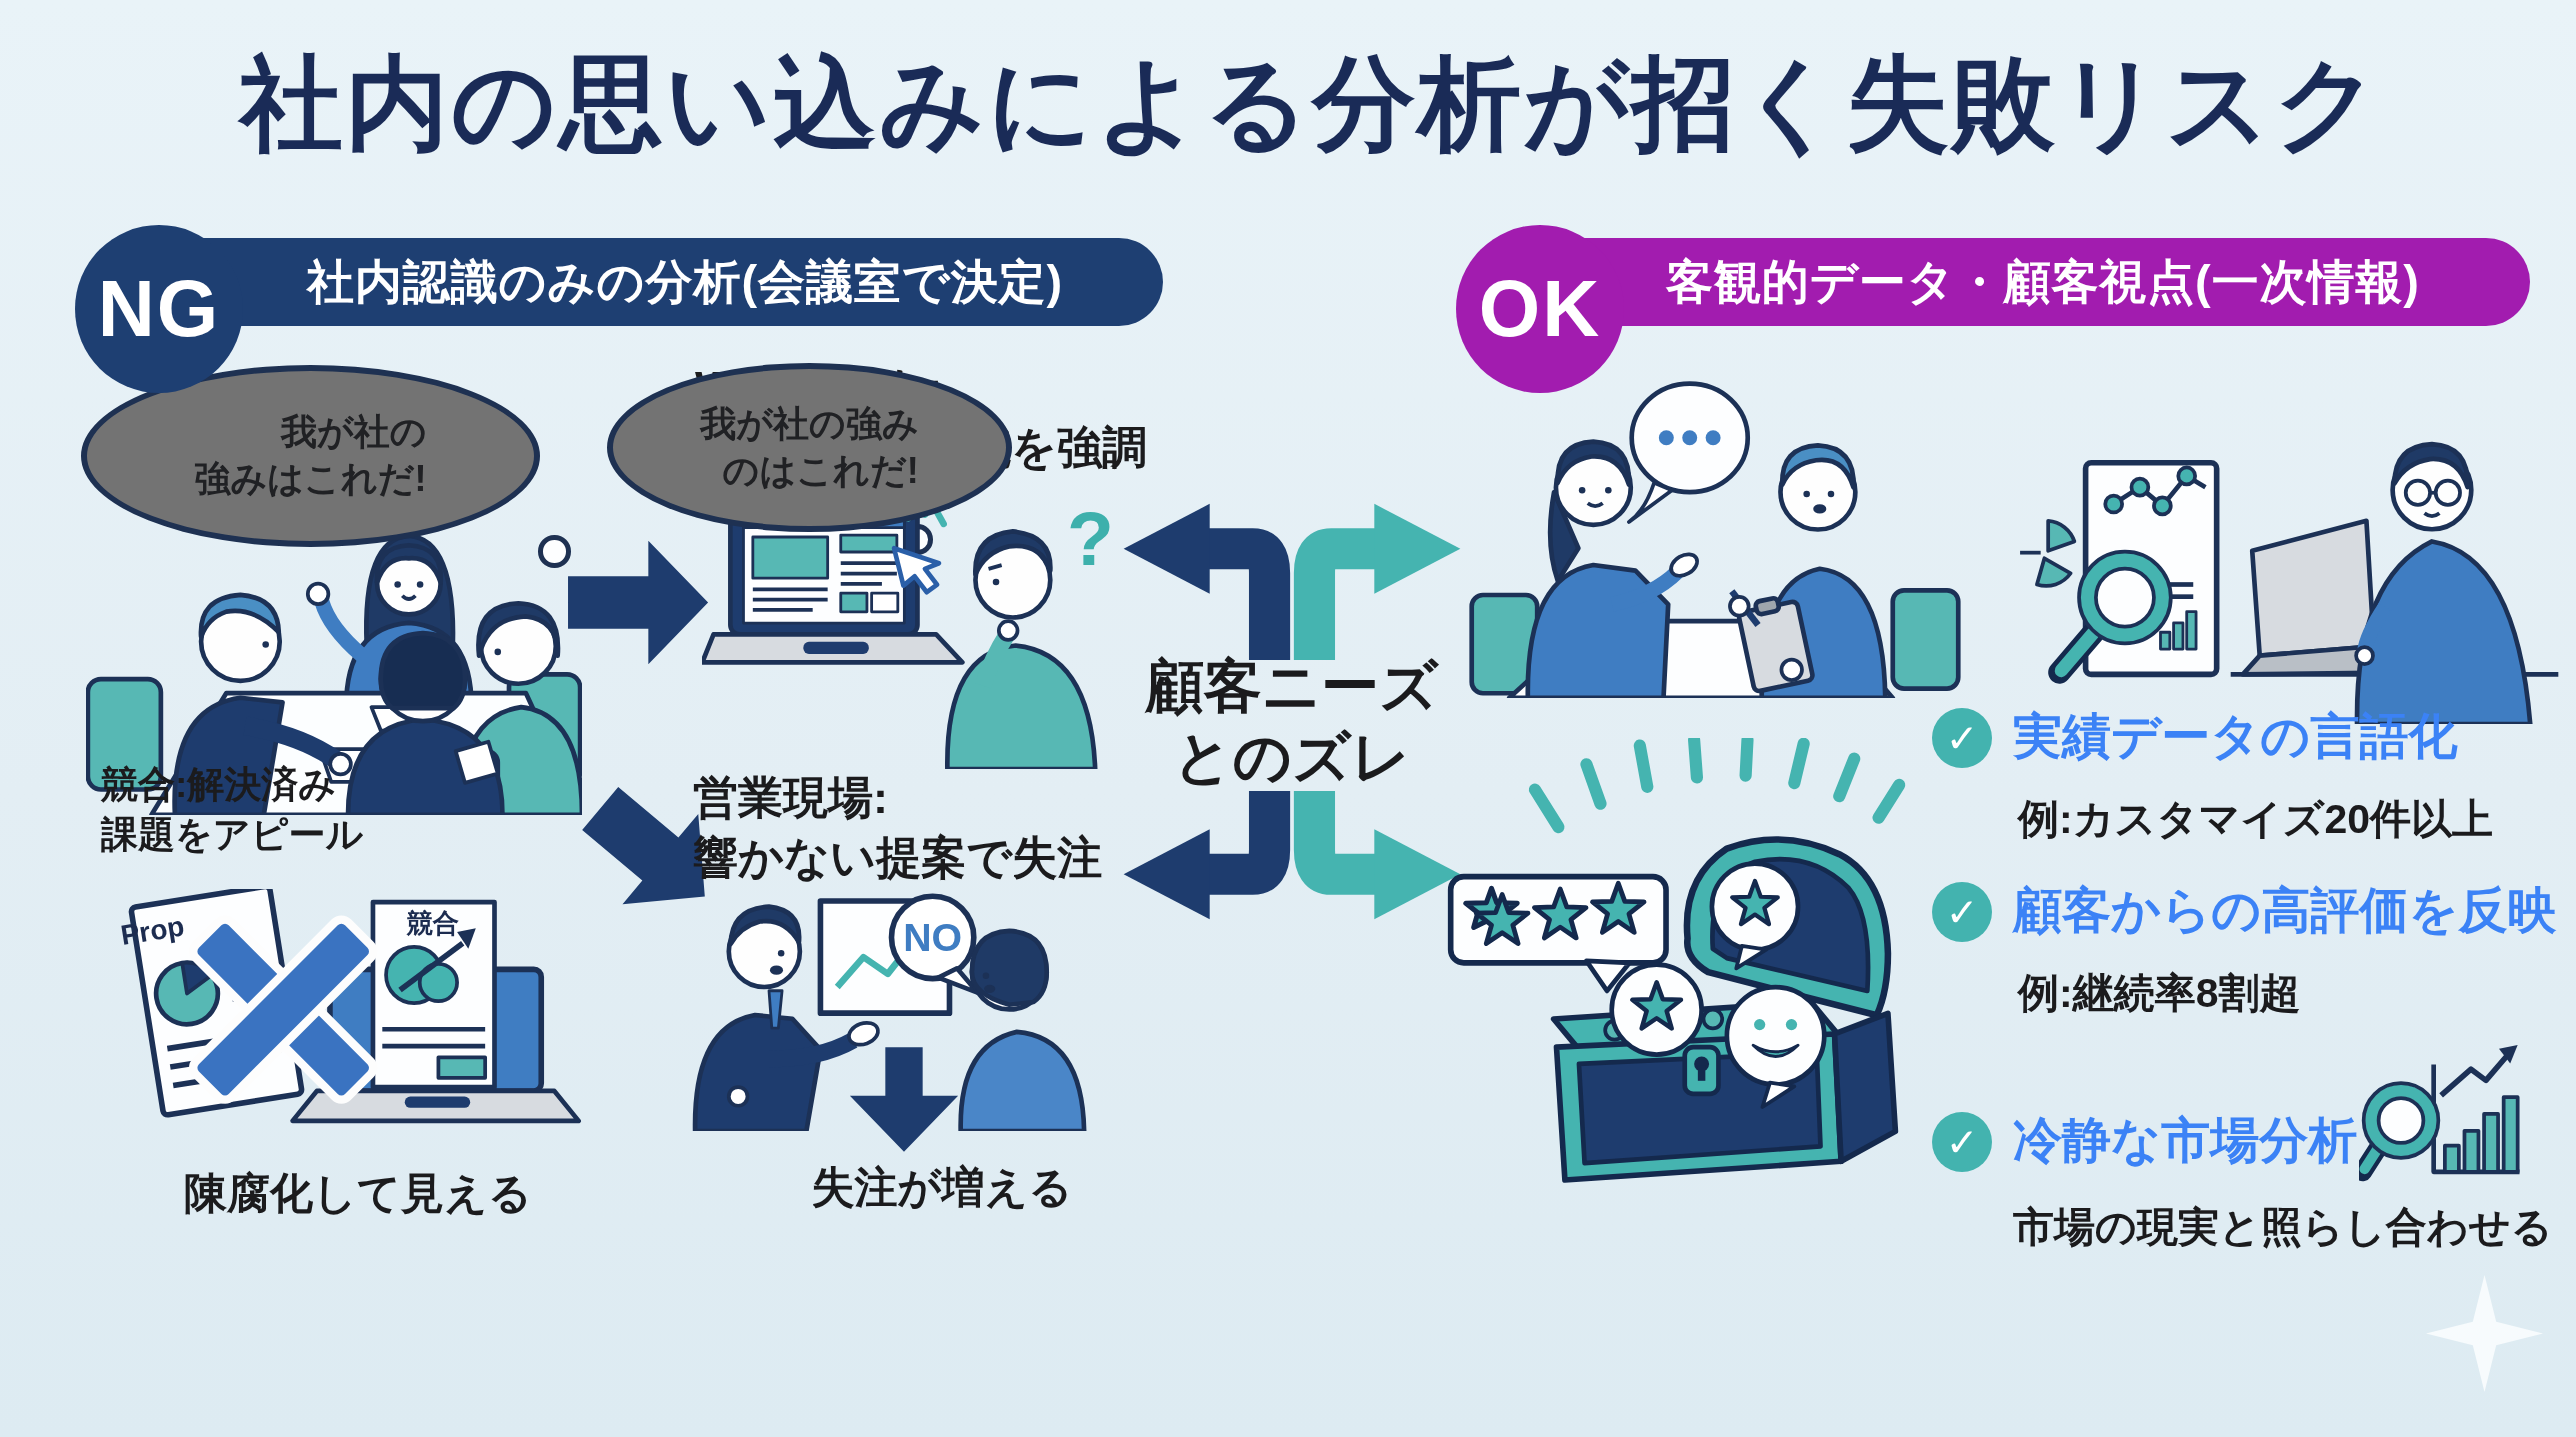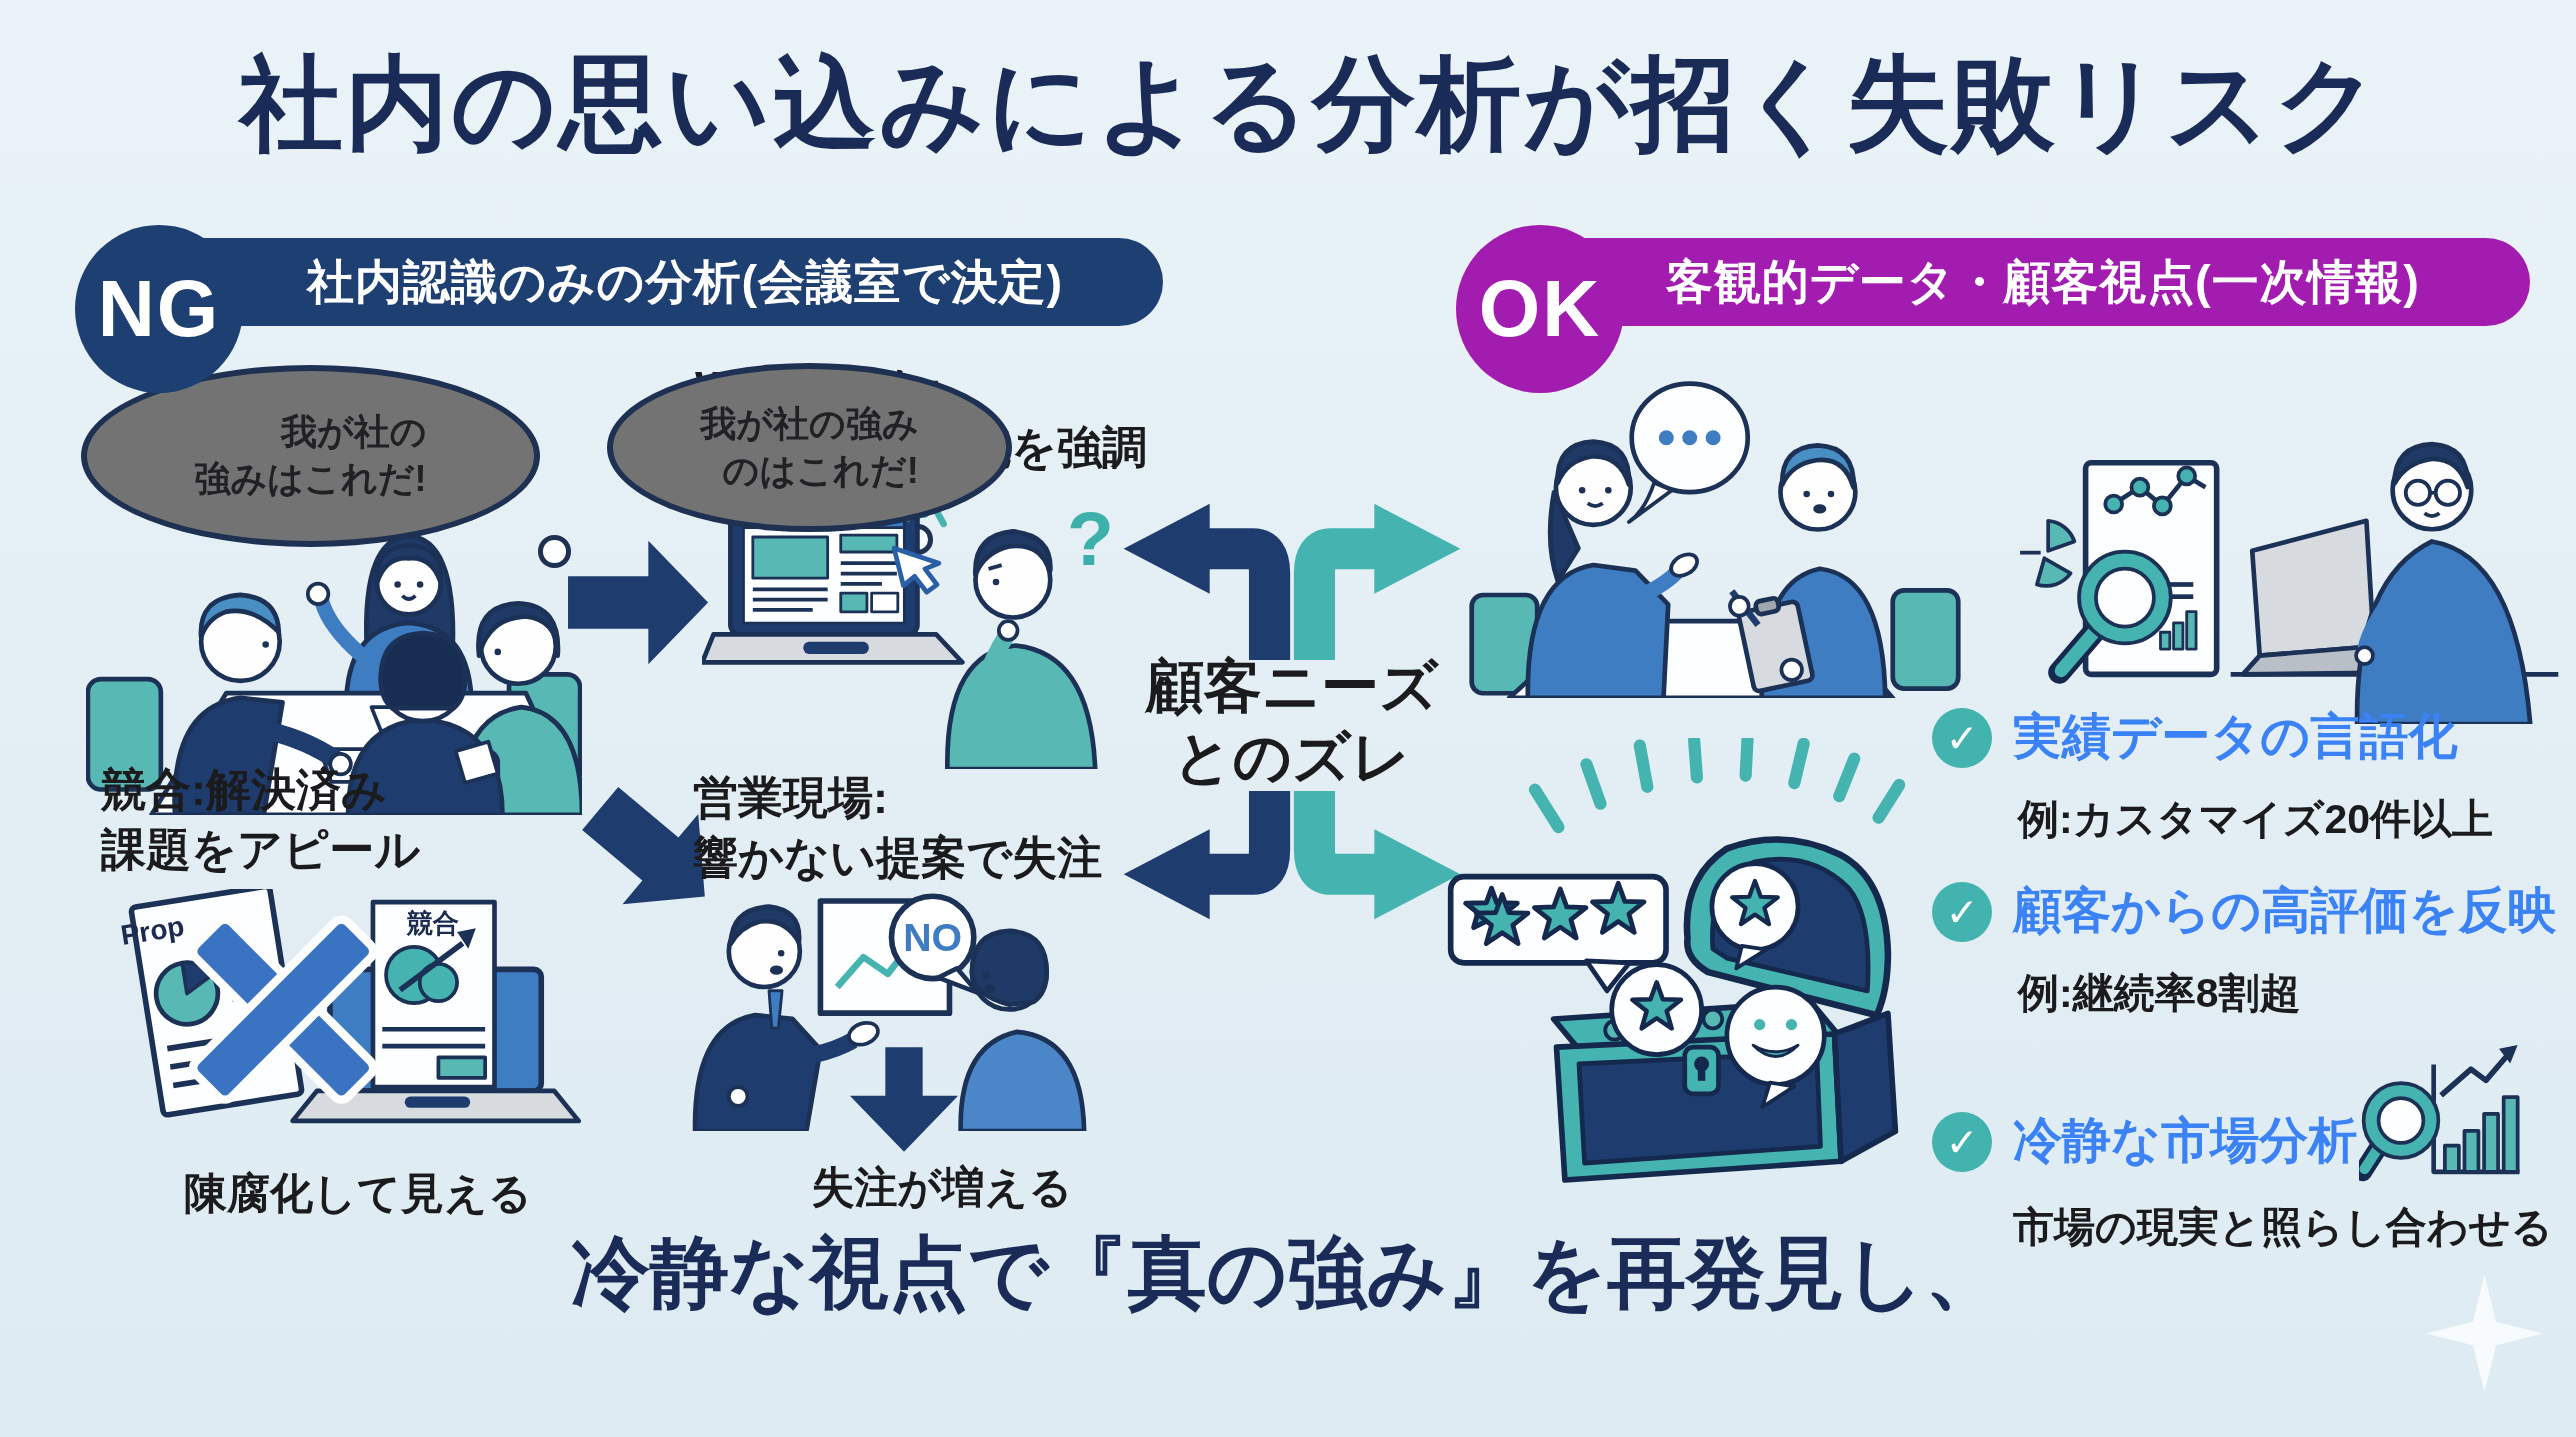--- a/index.html
+++ b/index.html
@@ -156,21 +156,21 @@
     <path d="M300 205 Q310 175 326 150" stroke="#57b8b4" stroke-width="18" fill="none"></path>
     <circle cx="327" cy="146" r="10" fill="#fff" stroke-width="4"></circle>
     <circle cx="332" cy="92" r="40" fill="#fefefe"></circle>
     <path d="M292 86 Q290 44 332 40 Q374 44 372 82 Q362 52 328 56 Q302 62 292 86 Z" fill="#1f3a66"></path>
     <circle cx="314" cy="94" r="3.5" fill="#1c3156" stroke="none"></circle>
     <path d="M306 80 L320 76" stroke-width="4"></path>
   </g>
   <text x="390" y="76" font-size="82" font-weight="bold" fill="#3db0ac">?</text>
 </svg>
 
-<div class="abs sec-label ml" style="left:101px;top:760px;font-size:45px;">競合:解決済み
+<div class="abs sec-label ml" style="left:101px;top:760px;font-size:37px;">競合:解決済み
 課題をアピール</div>
 <svg class="abs" style="left:96px;top:889px;" width="524" height="273" viewBox="0 0 560 292">
   <g stroke="#1c3156" stroke-width="5" stroke-linejoin="round">
     <rect x="250" y="86" width="226" height="130" rx="8" fill="#3f7dc2" stroke-width="6"></rect>
     <path d="M236 216 L490 216 L516 248 L210 248 Z" fill="#d7dbe0"></path>
     <rect x="330" y="222" width="70" height="12" rx="6" fill="#1e3c6e" stroke="none"></rect>
     <rect x="296" y="14" width="130" height="198" fill="#fdfeff"></rect>
     <circle cx="340" cy="92" r="30" fill="#45b4b0" stroke-width="4"></circle>
     <circle cx="366" cy="100" r="20" fill="#45b4b0" stroke-width="4"></circle>
     <path d="M325 108 L392 58" stroke-width="6" fill="none"></path>
@@ -387,17 +387,16 @@
     <line x1="22" y1="112" x2="4" y2="140" stroke="#14294d" stroke-width="20" stroke-linecap="round"></line>
     <line x1="22" y1="112" x2="6" y2="137" stroke="#45b4b0" stroke-width="11" stroke-linecap="round"></line>
     <circle cx="45" cy="85" r="32" fill="#fdfeff" stroke="#45b4b0" stroke-width="13"></circle>
     <circle cx="45" cy="85" r="40" fill="none" stroke-width="4"></circle>
     <circle cx="45" cy="85" r="24" fill="none" stroke-width="4"></circle>
   </g>
 </svg>
 <div class="abs cl-sub" style="left:2013px;top:1200px;">市場の現実と照らし合わせる</div>
 
 <div class="abs footer">
-  <div>冷静な視点で『真の強み』を再発見し、</div>
 </div>
 
 <div class="abs sparkle" style="left:2426px;top:1275px;"></div>
 
 
 </body></html>

